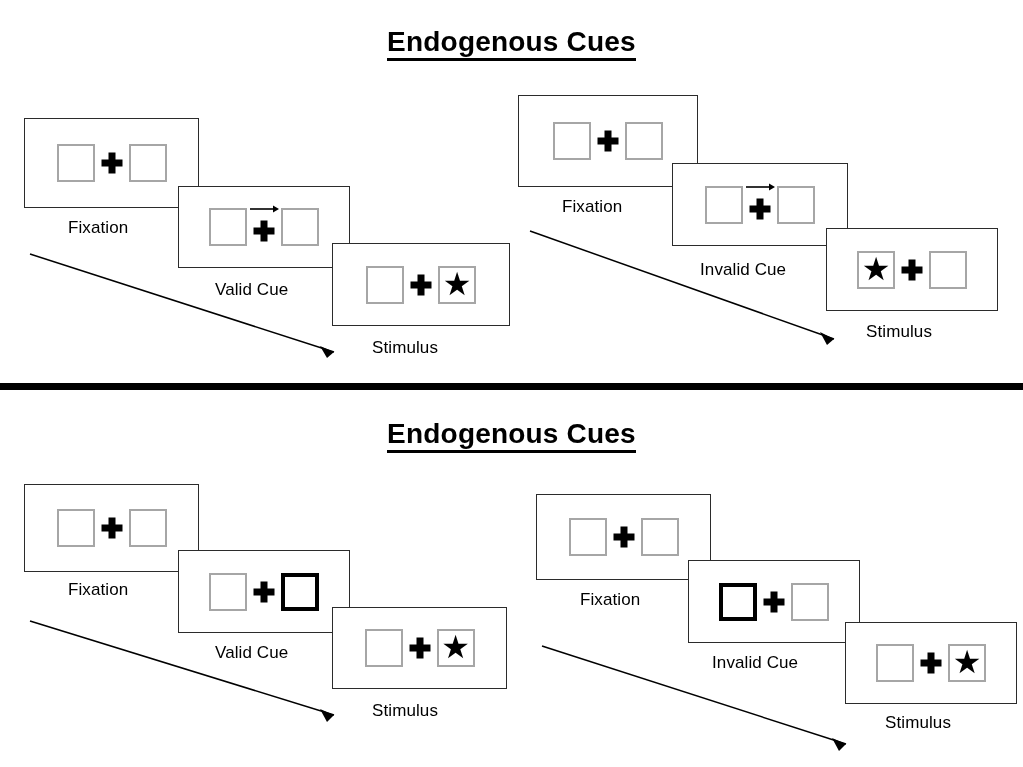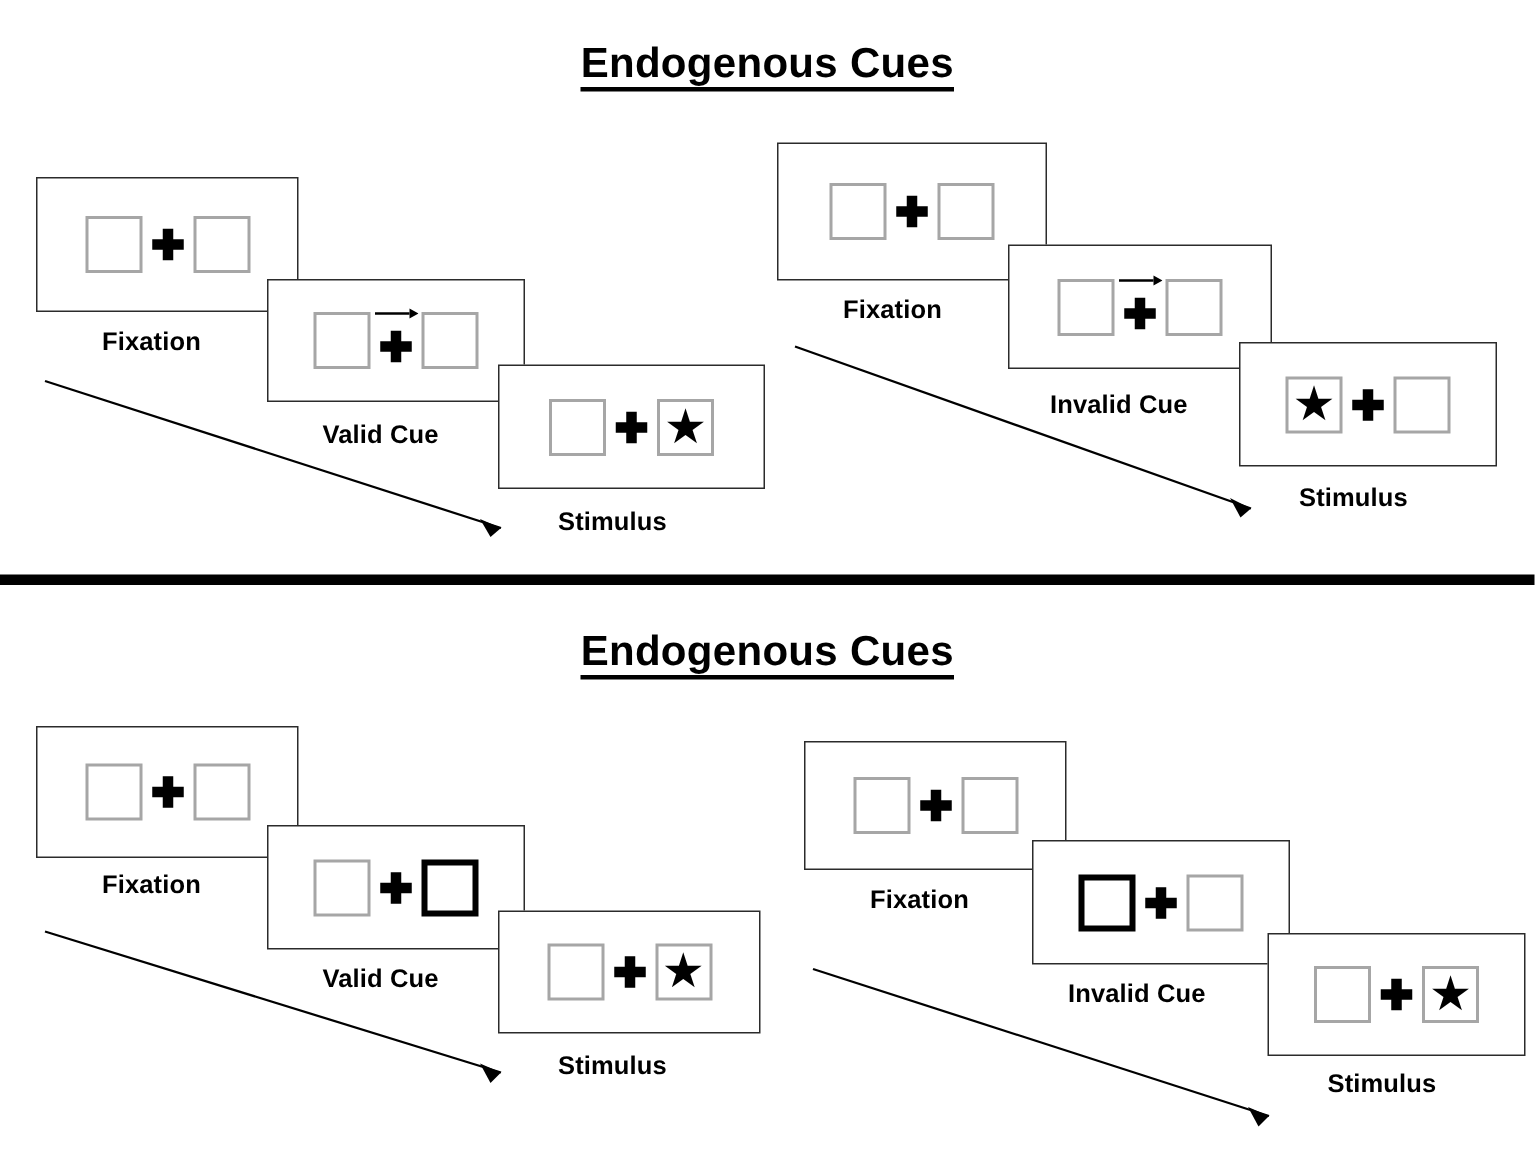--- a/index.html
+++ b/index.html
@@ -120,21 +120,21 @@
     transform: translateX(-50%);
     top: -4px;
     width: 30px;
     height: 12px;
   }
 
   
   .caption {
     position: absolute;
     font-size: 17px;
-    font-weight: bold;
+    font-weight: normal;
     white-space: nowrap;
     letter-spacing: 0.1px;
   }
 
   
   .time-arrow {
     position: absolute;
     pointer-events: none;
   }
 </style>

